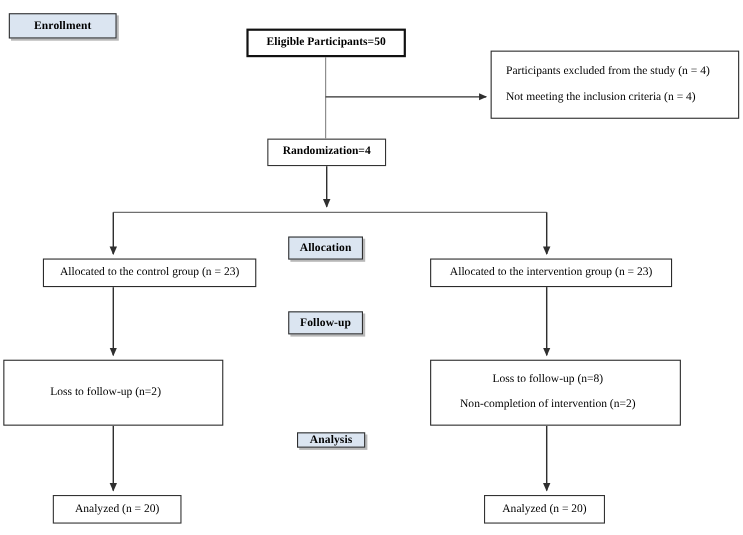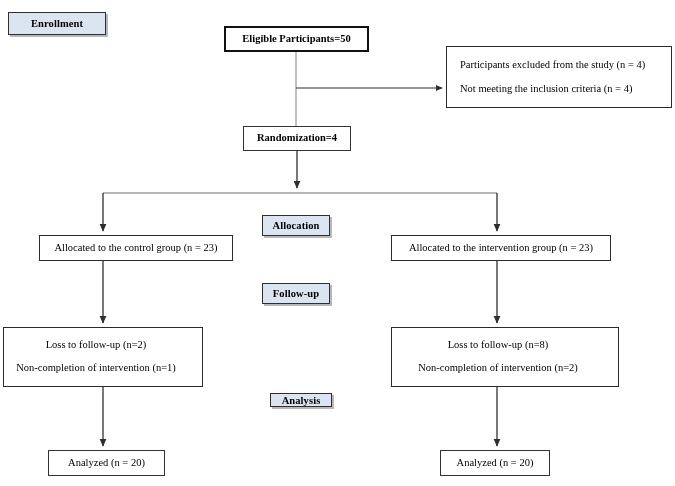--- a/index.html
+++ b/index.html
@@ -160,21 +160,20 @@
   <div class="node center" id="control-alloc-box">
     <span class="line">Allocated to the control group (n = 23)</span>
   </div>
 
   <div class="node center" id="interv-alloc-box">
     <span class="line">Allocated to the intervention group (n = 23)</span>
   </div>
 
   <div class="node two-line rightish" id="control-follow-box">
     <span class="line">Loss to follow-up (n=2)</span>
-    <span class="line">Non-completion of intervention (n=1)</span>
   </div>
 
   <div class="node two-line rightish" id="interv-follow-box">
     <span class="line">Loss to follow-up (n=8)</span>
     <span class="line">Non-completion of intervention (n=2)</span>
   </div>
 
   <div class="node medium center" id="control-anlz-box">
     <span class="line">Analyzed (n = 20)</span>
   </div>

